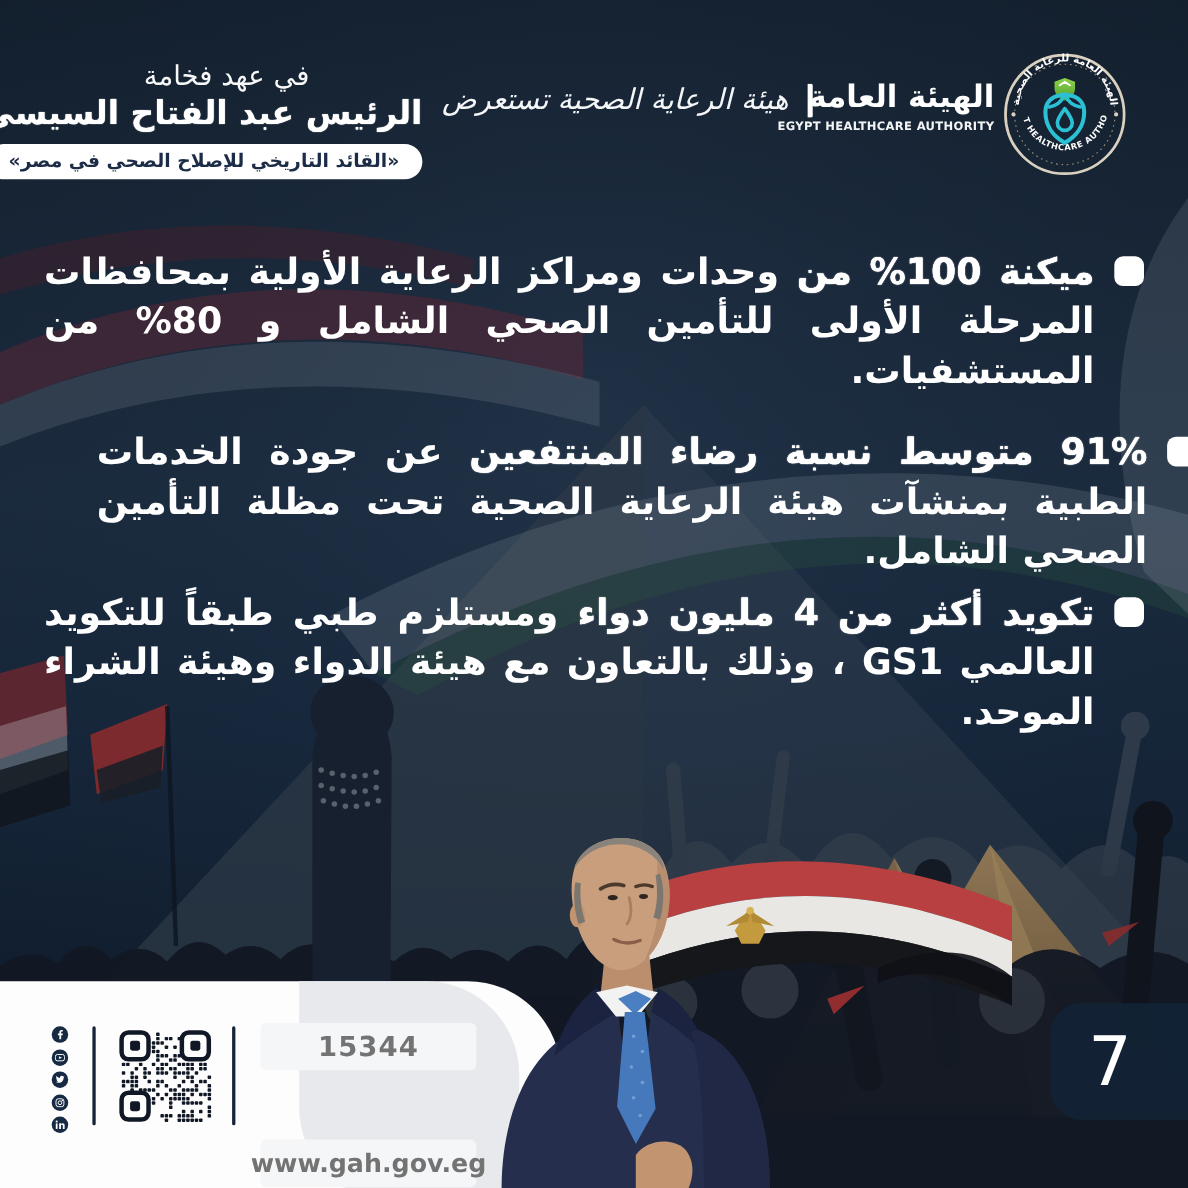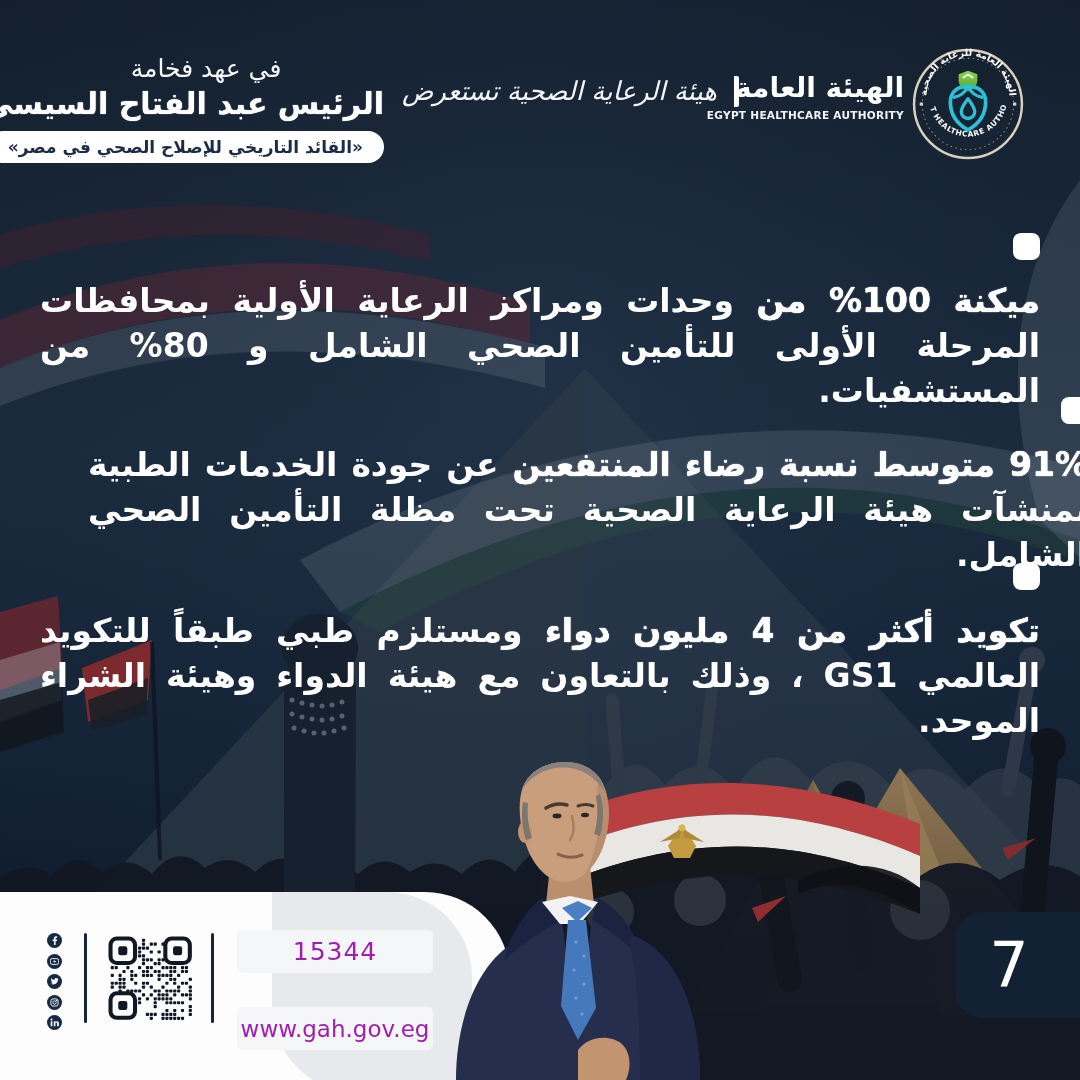--- a/index.html
+++ b/index.html
@@ -23,35 +23,35 @@
   .headline-line{font-size:26px;line-height:31px;letter-spacing:0;}
 
   
   .authority-block{right:176px;top:72px;direction:rtl;color:#fff;}
   .authority-ar{font-size:28px;line-height:31px;font-weight:bold;white-space:nowrap;}
   .authority-en{direction:ltr;font-size:10.5px;font-weight:bold;letter-spacing:.3px;margin-top:6px;
     color:#f2f4f6;white-space:nowrap;}
   .seal{right:56px;top:48px;width:112px;height:112px;}
 
   
-  .bullet-row{left:40px;width:1000px;display:flex;flex-direction:column;direction:rtl;gap:18px;}
+  .bullet-row{left:40px;width:1000px;display:flex;direction:rtl;gap:18px;}
   .bullet-marker{flex:0 0 27px;width:27px;height:27px;background:#ffffff;border-radius:8px;margin-top:9px;}
   .bullet-text{flex:1;color:#ffffff;font-size:33px;line-height:45px;font-weight:bold;
     text-align:justify;text-align-last:right;direction:rtl;word-spacing:1px;}
   .bullet-lead{text-shadow:0 0 1.3px #fff,0 0 .6px #fff;}
 
   
   .footer-card{left:-30px;top:892px;width:540px;height:260px;background:#fdfdfd;
     border-radius:0 85px 0 0;}
   .footer-gray{left:272px;top:892px;width:200px;height:200px;background:#e8e9ec;
     border-radius:0 85px 0 85px;}
   .info-pill{left:237px;width:196px;height:43px;background:#f5f6f8;border-radius:5px;
-    display:flex;align-items:center;justify-content:center;color:#a21caf;font-weight:normal;}
+    display:flex;align-items:center;justify-content:center;color:#737373;font-weight:bold;}
   .pill-hotline{top:930px;font-size:25px;letter-spacing:1px;}
-  .pill-website{top:1007px;font-size:23px;}
+  .pill-website{top:1036px;font-size:23px;}
   .v-div{width:3px;background:#16243a;border-radius:2px;top:933px;height:90px;}
   .social-col{left:47px;top:933px;width:16px;display:flex;flex-direction:column;gap:5.5px;}
   .soc{width:15px;height:15px;border-radius:50%;background:#172a44;color:#fff;display:flex;
     align-items:center;justify-content:center;overflow:hidden;}
   .qr-box{left:106px;top:932px;width:88px;height:92px;}
 
   
   .page-badge{left:955px;top:912px;width:170px;height:106px;border-radius:28px;
     background:rgba(18,35,54,.9);}
   .page-num{position:absolute;left:28px;top:8px;width:52px;text-align:center;color:#fff;
@@ -480,21 +480,21 @@
         <span>وحدات ومراكز الرعاية الأولية بمحافظات المرحلة الأولى للتأمين الصحي الشامل و 80% من المستشفيات.</span>
       </div>
     </div>
     <div class="abs bullet-row" style="top:388px;margin-left:48px;">
       <div class="bullet-marker"></div>
       <div class="bullet-text">
         <span class="bullet-lead">91% متوسط نسبة رضاء المنتفعين</span>
         <span>عن جودة الخدمات الطبية بمنشآت هيئة الرعاية الصحية تحت مظلة التأمين الصحي الشامل.</span>
       </div>
     </div>
-    <div class="abs bullet-row" style="top:554px;">
+    <div class="abs bullet-row" style="top:534px;">
       <div class="bullet-marker"></div>
       <div class="bullet-text">
         <span class="bullet-lead">تكويد أكثر من 4 مليون دواء</span>
         <span>ومستلزم طبي طبقاً للتكويد العالمي GS1 ، وذلك بالتعاون مع هيئة الدواء وهيئة الشراء الموحد.</span>
       </div>
     </div>
   </div>
 
 </div>
 

